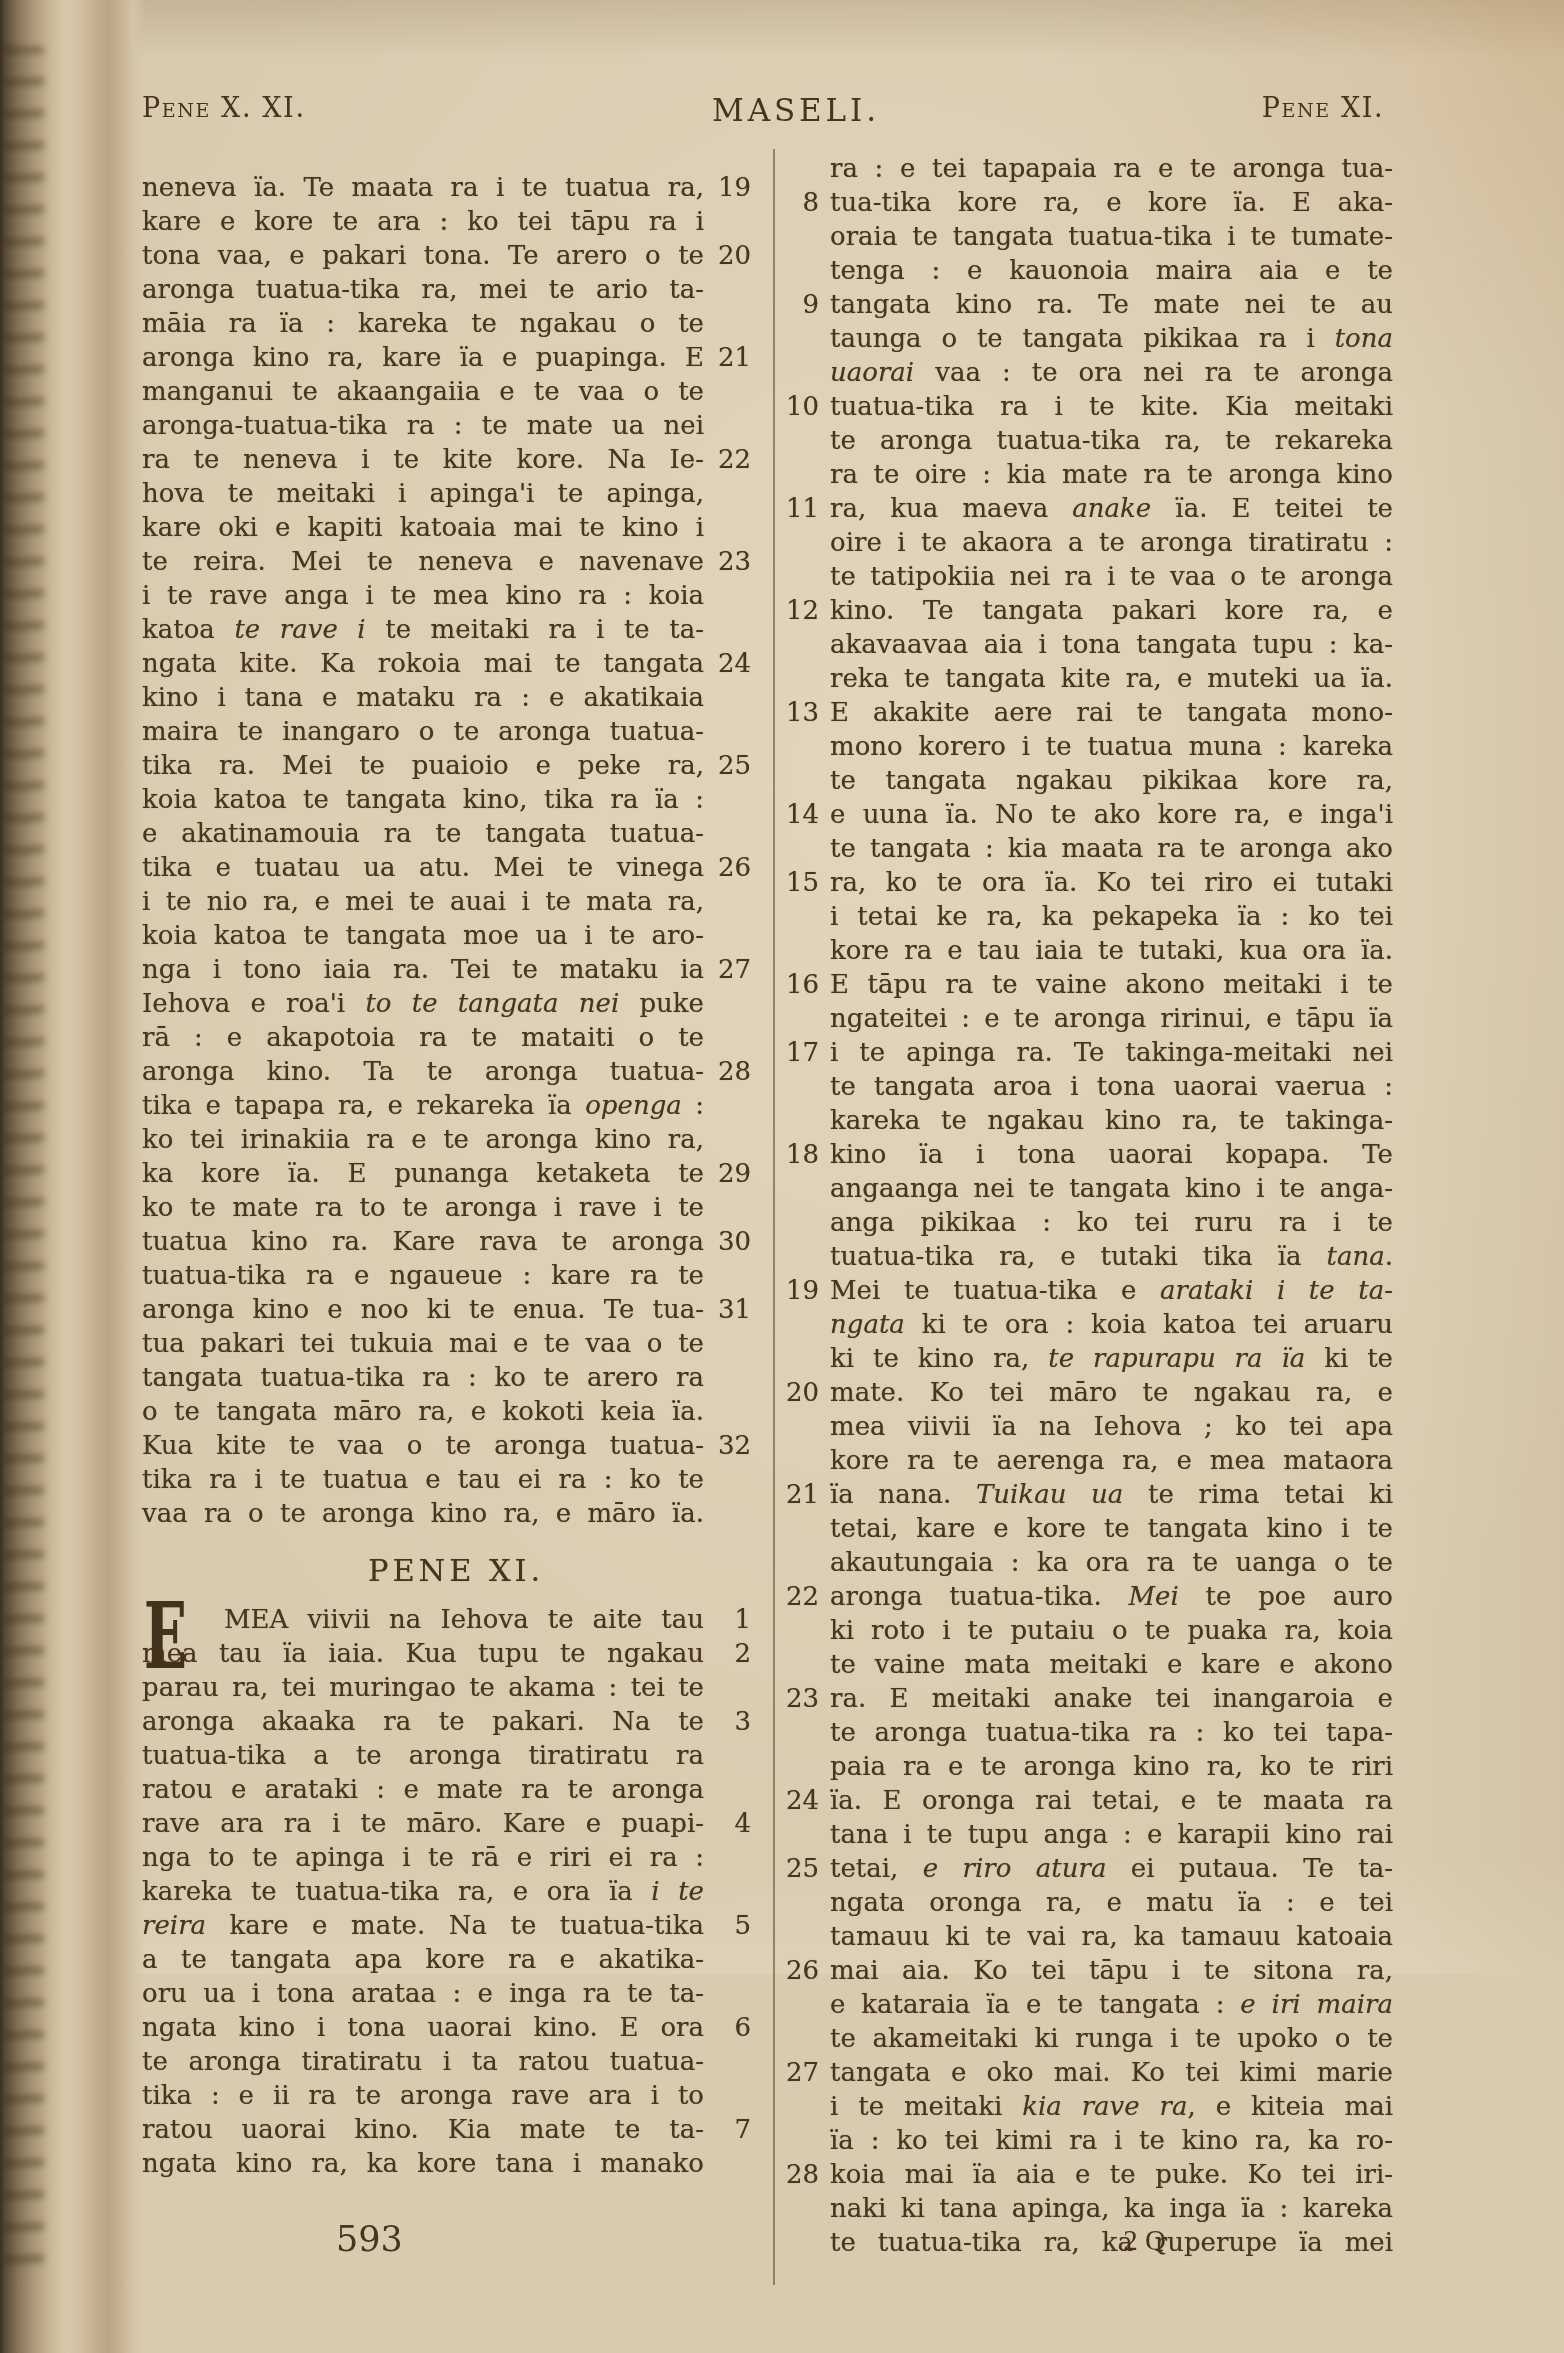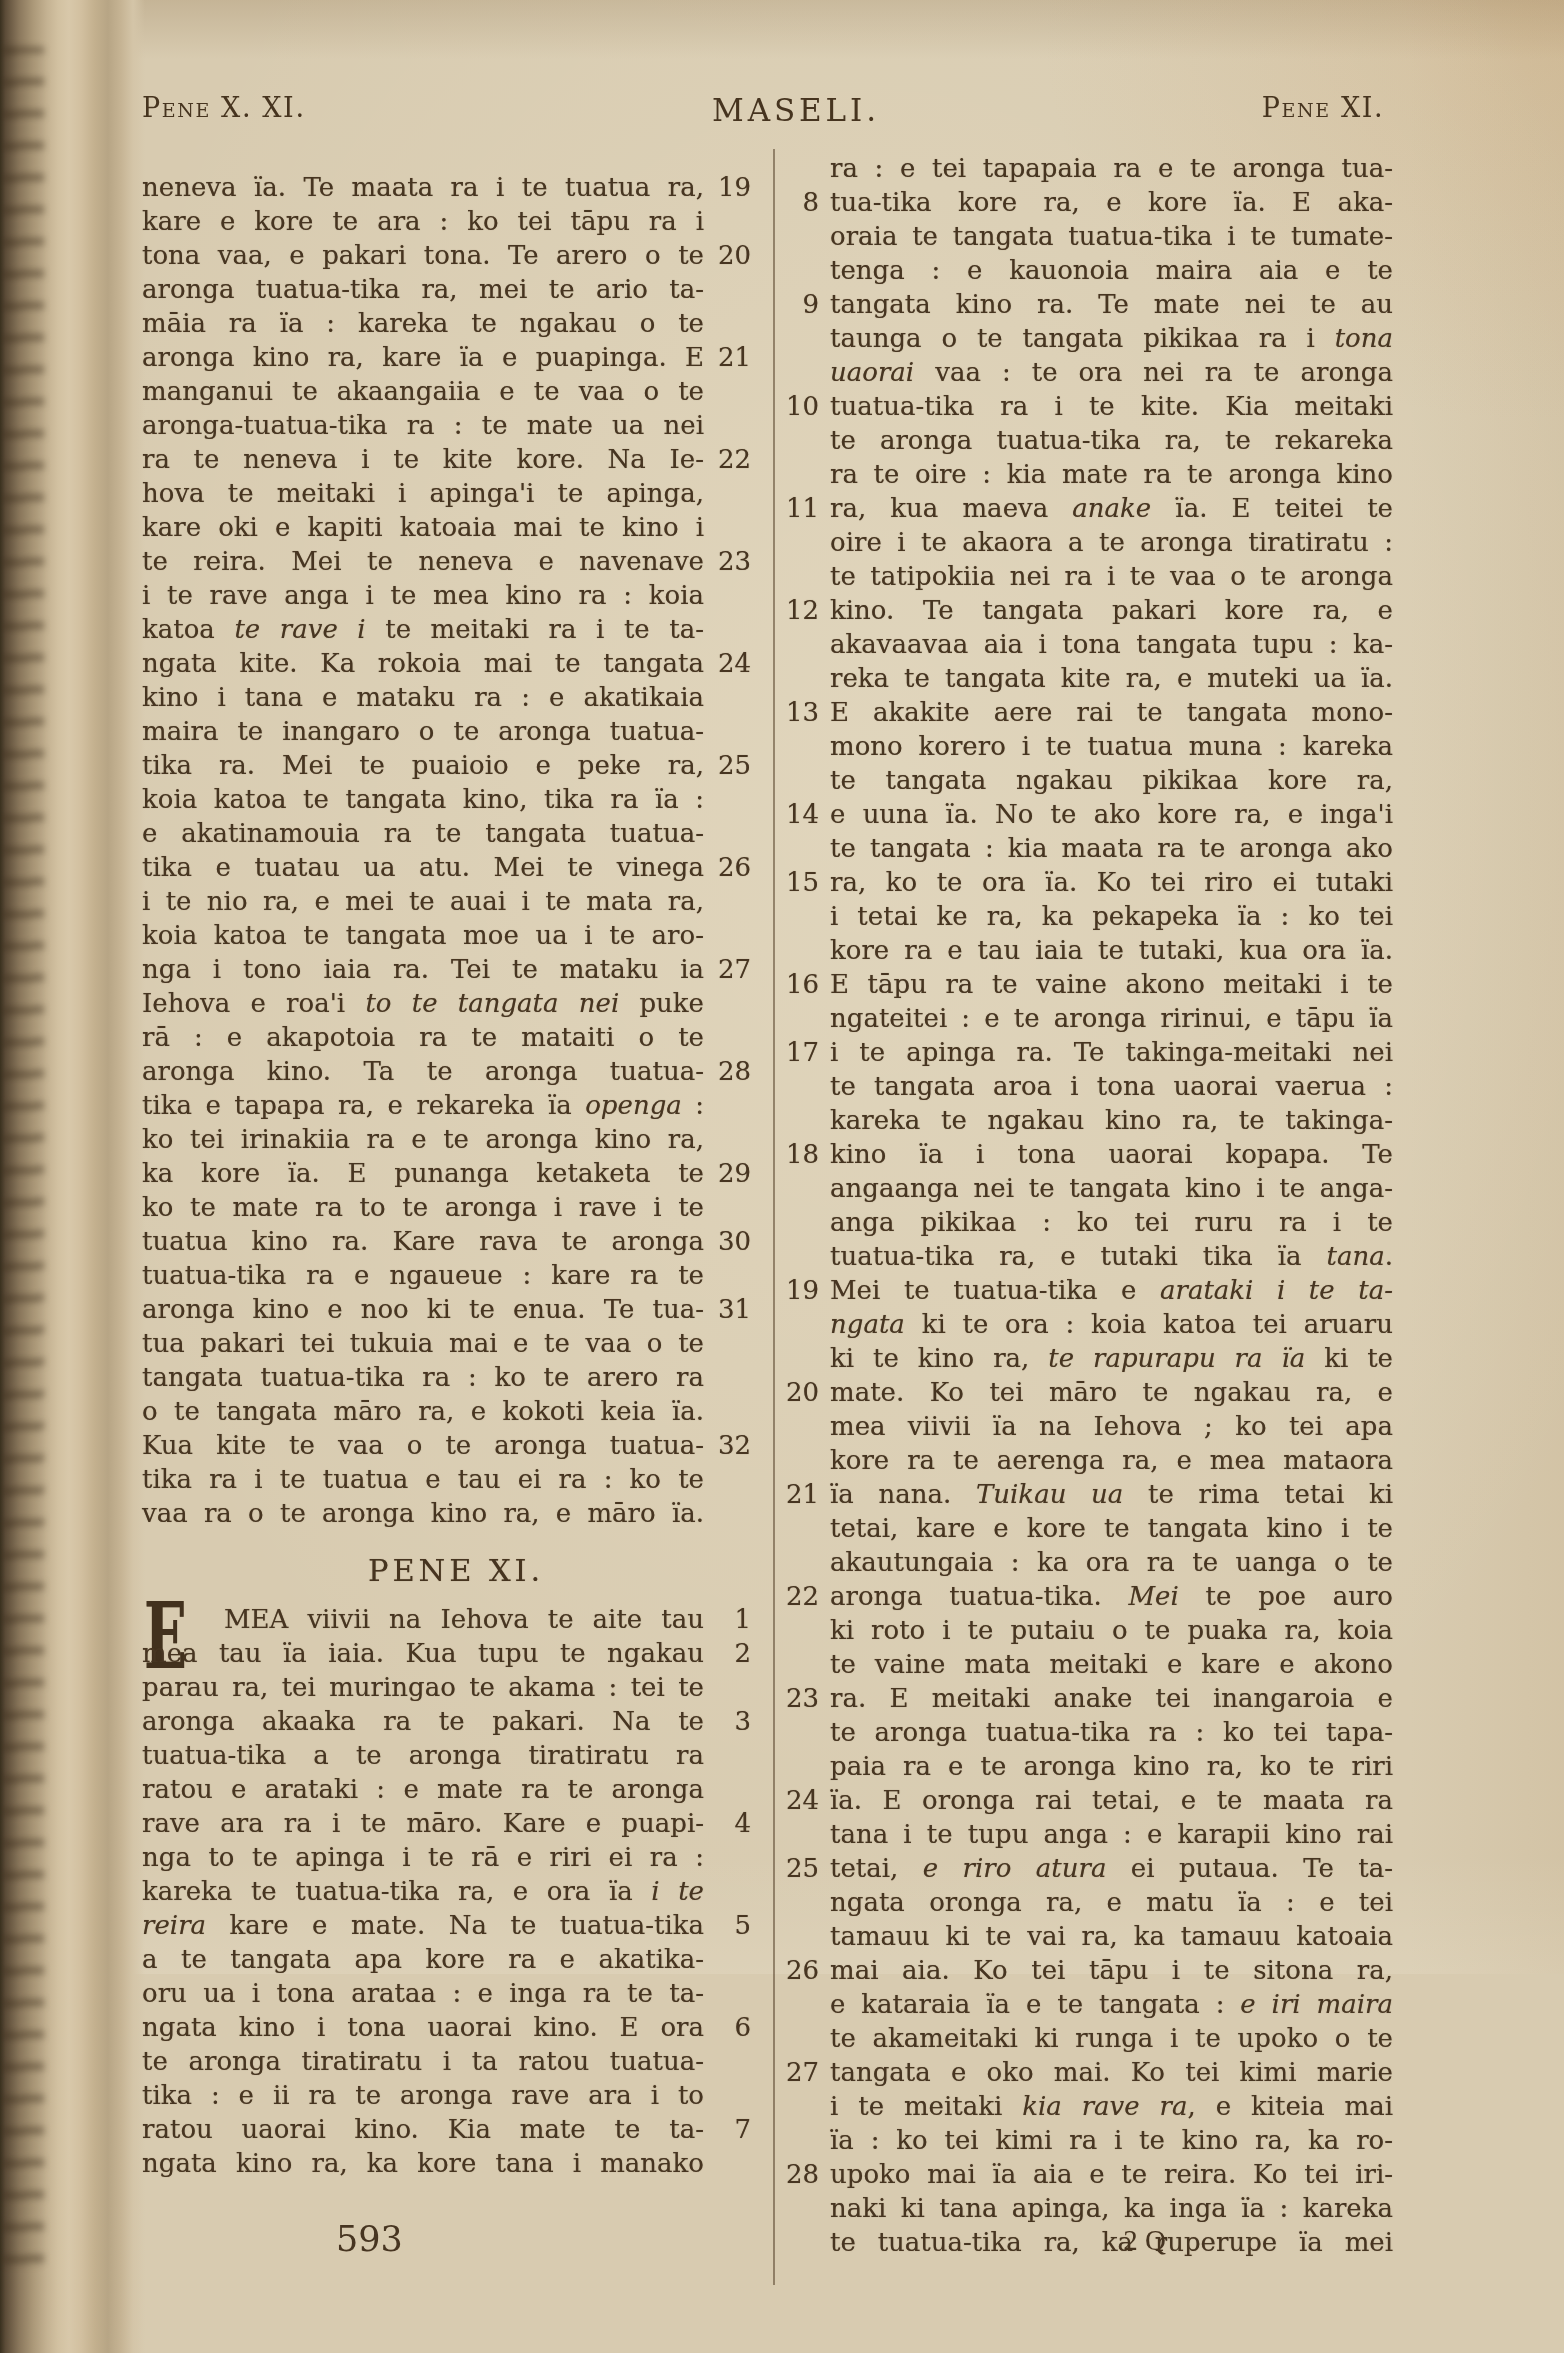--- a/index.html
+++ b/index.html
@@ -553,21 +553,21 @@
       <div class="row right">
         <span class="n"></span>
         <span class="t">i te meitaki <i>kia rave ra</i>, e kiteia mai</span>
       </div>
       <div class="row right">
         <span class="n"></span>
         <span class="t">ïa : ko tei kimi ra i te kino ra, ka ro-</span>
       </div>
       <div class="row right">
         <span class="n">28</span>
-        <span class="t">upoko mai ïa aia e te reira.  Ko tei iri-</span>
+        <span class="t">koia mai ïa aia e te puke.  Ko tei iri-</span>
       </div>
       <div class="row right">
         <span class="n"></span>
         <span class="t">naki ki tana apinga, ka inga ïa : kareka</span>
       </div>
       <div class="row right">
         <span class="n"></span>
         <span class="t">te tuatua-tika ra, ka ruperupe ïa mei</span>
       </div>
     </div>

